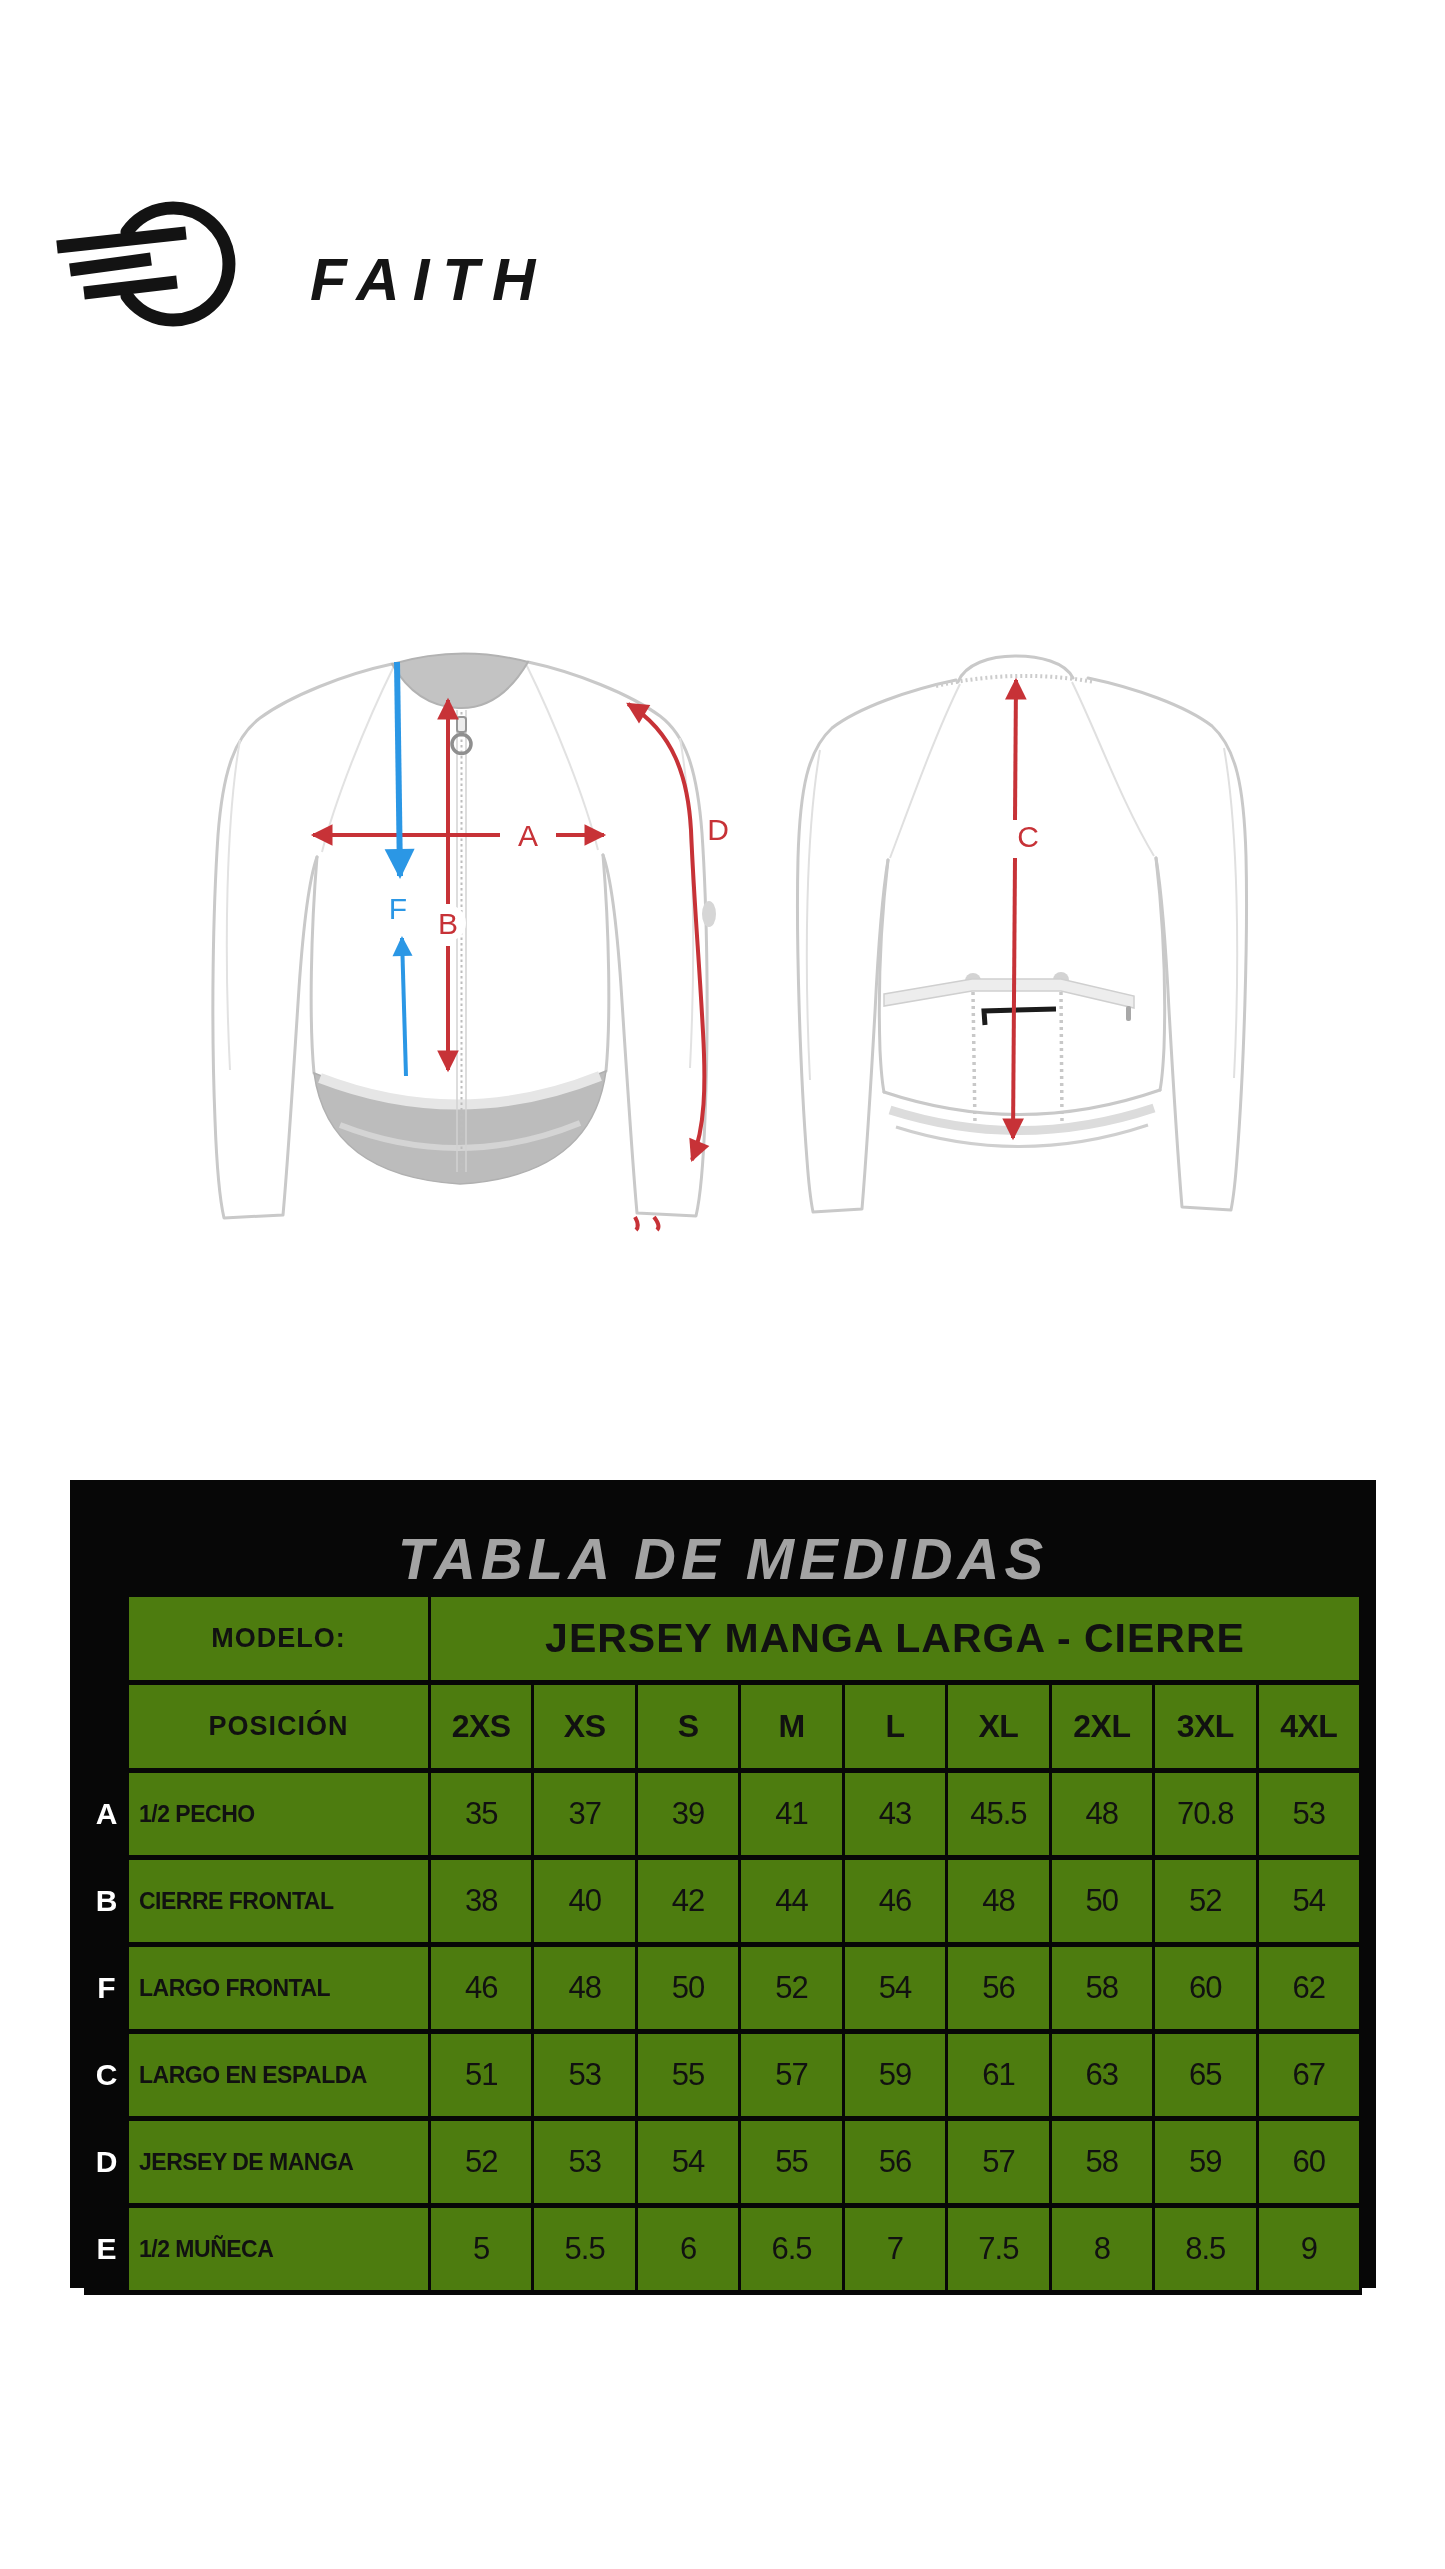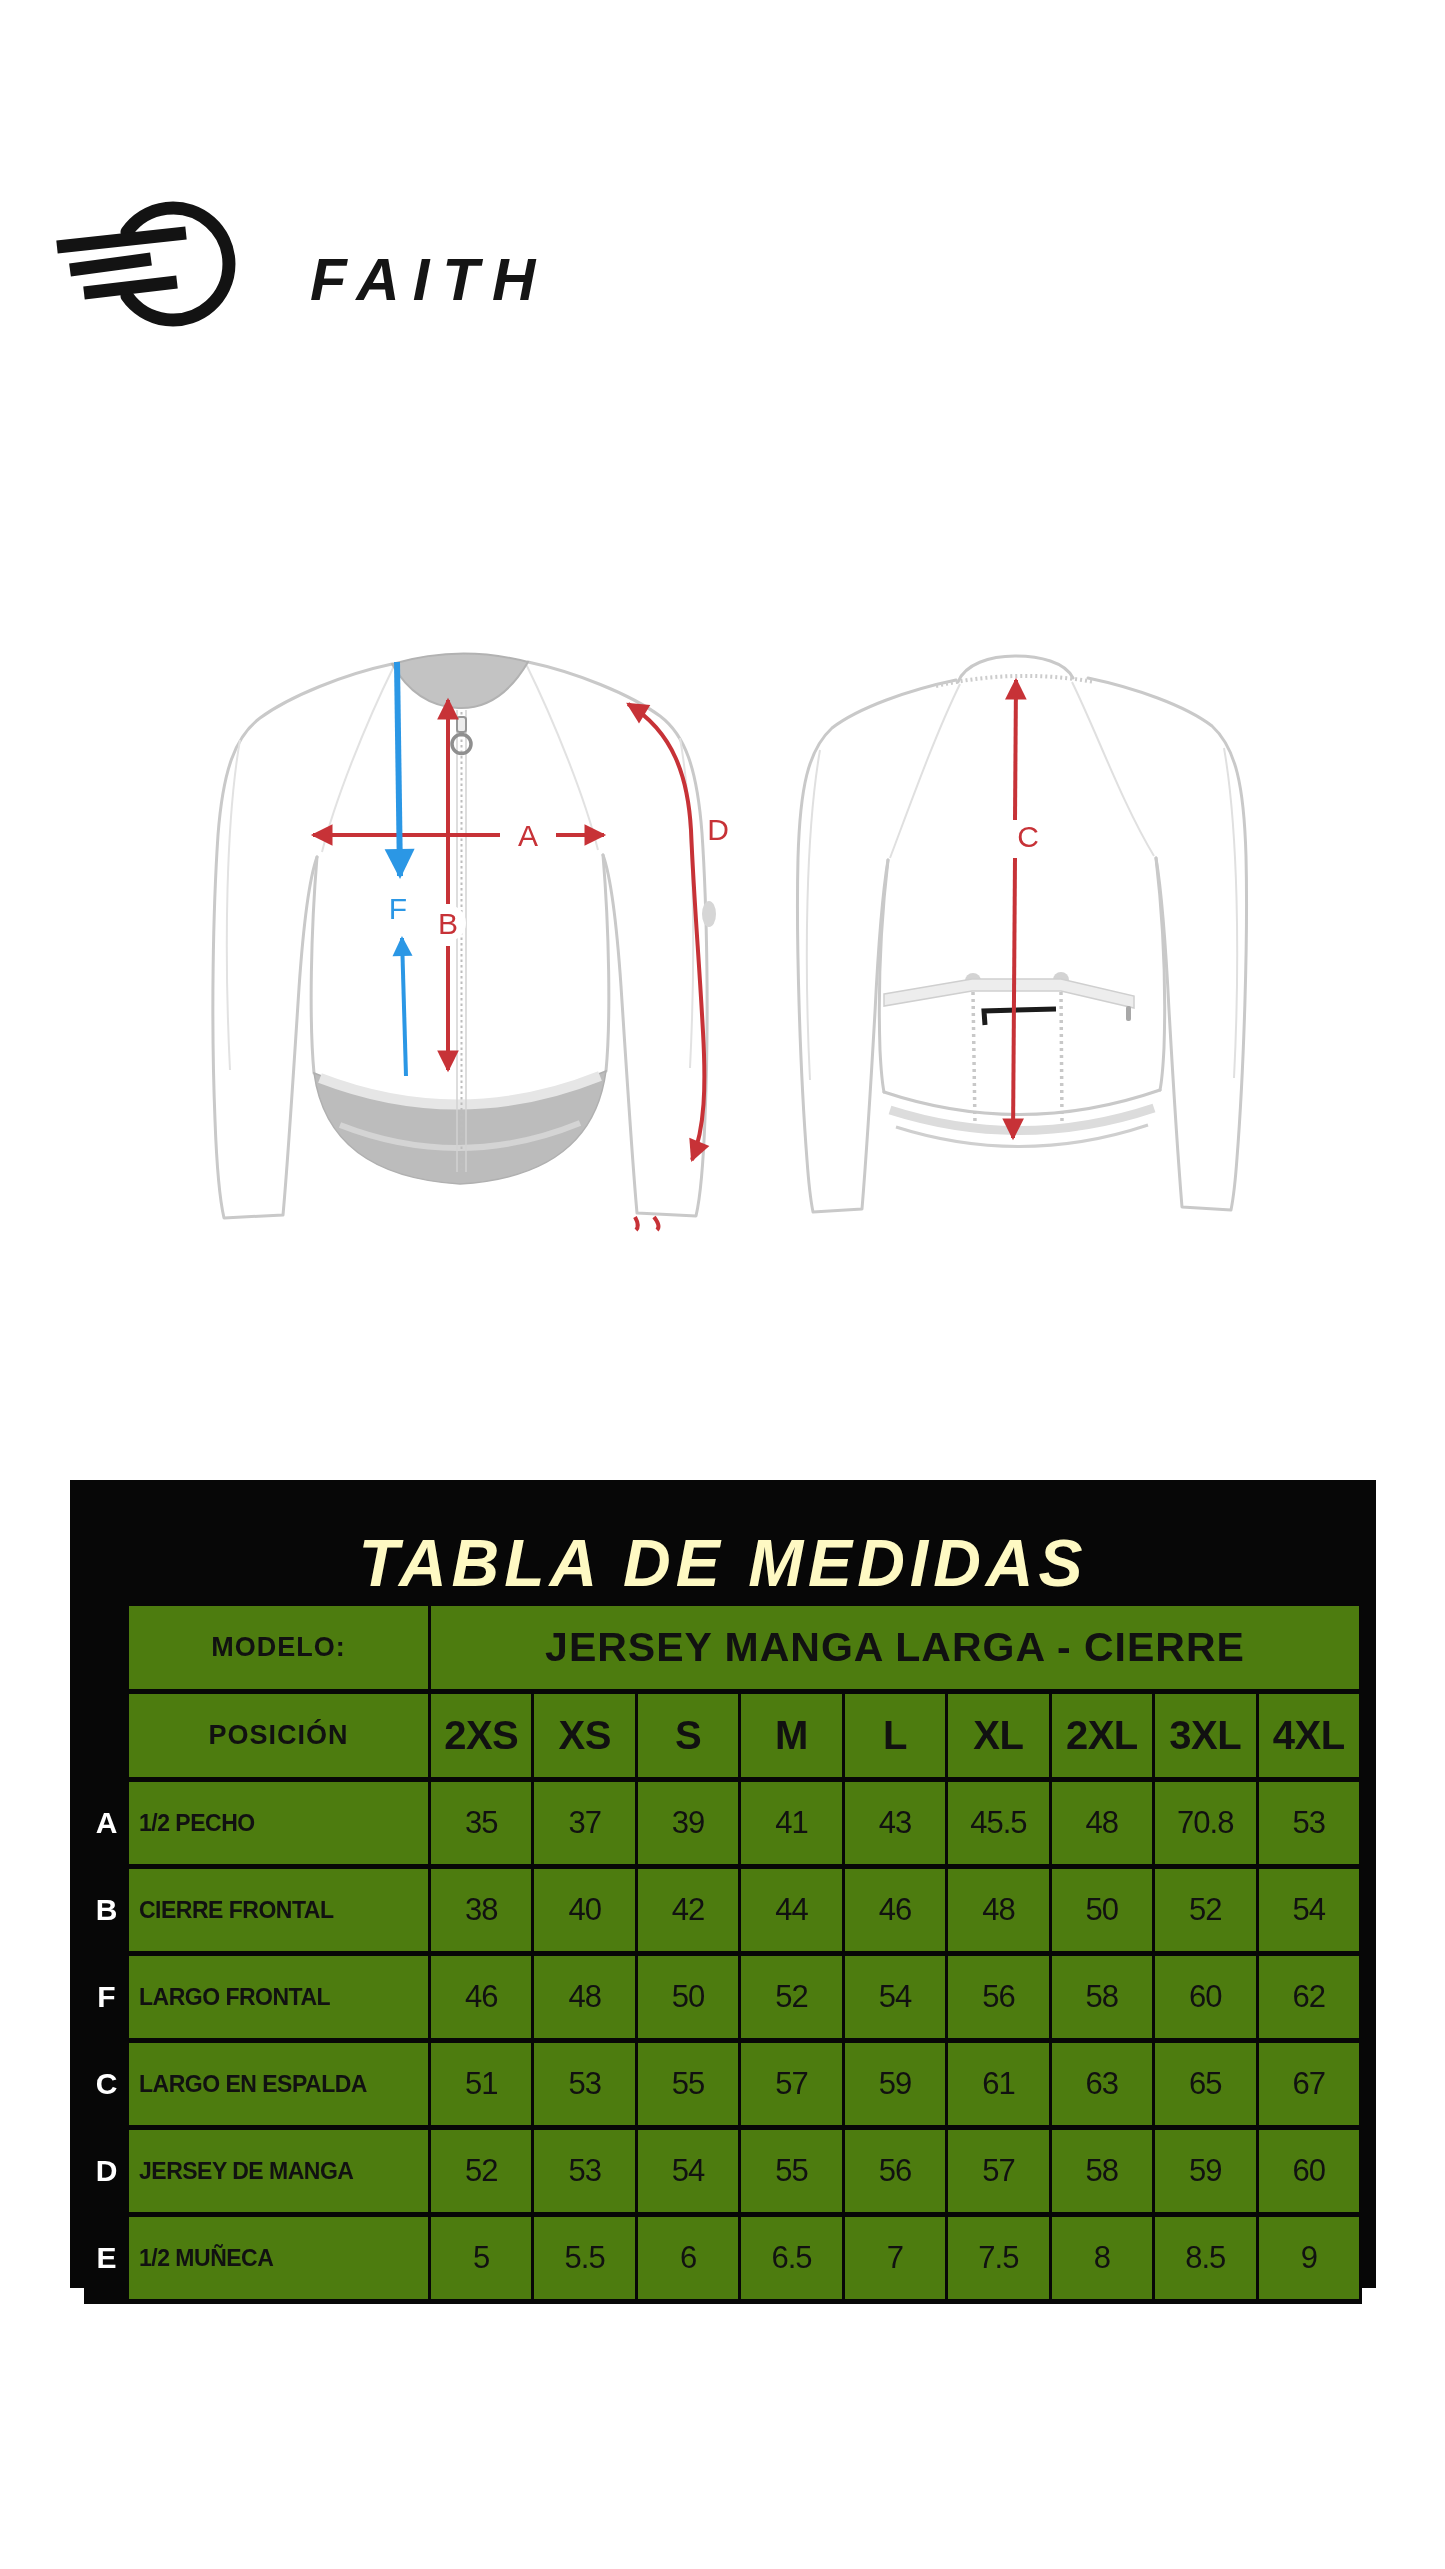--- a/index.html
+++ b/index.html
@@ -26,22 +26,22 @@
   #back-jersey  { left:760px; top:620px; }
   .measure-label { font-family:"Liberation Sans", sans-serif; font-size:30px; font-weight:500; }
 
   
   .size-table-wrap {
     position:absolute; left:70px; top:1480px; width:1306px; height:808px;
     background:#070707; display:flex; flex-direction:column;
   }
   .table-title {
     height:92px; display:flex; align-items:center; justify-content:center;
-    color:#fef9c3; font-weight:bold; font-style:italic;
-    font-size:66px; letter-spacing:5px; white-space:nowrap;margin-top:45px;
+    color:#a3a3a3; font-weight:bold; font-style:italic;
+    font-size:58px; letter-spacing:5px; white-space:nowrap;margin-top:45px;
   }
   table.size-table {
     margin:0 14px 16px 14px; flex:1;
     border-collapse:collapse; table-layout:fixed;
     width:calc(100% - 28px); height:700px;
     background:#4d7c0f;
   }
   .size-table td {
     border:3px solid #070707;
     border-top-width:5px; border-bottom-width:5px;
@@ -50,21 +50,21 @@
   td.letter-cell {
     background:#070707; color:#ffffff;
     font-size:30px; font-weight:bold;
   }
   td.header-label {
     font-size:27px; font-weight:bold; letter-spacing:1px;
   }
   td.model-value {
     font-size:41px; font-weight:bold; letter-spacing:1px;
   }
-  td.size-cell { font-size:40px; font-weight:600; letter-spacing:-0.5px; }
+  td.size-cell { font-size:32px; font-weight:600; letter-spacing:-0.5px; }
   td.row-label {
     text-align:left; padding-left:10px;
     font-size:23px; font-weight:600; letter-spacing:-0.5px; white-space:nowrap;
   }
   td.value-cell { font-size:31px; font-weight:400; letter-spacing:-1px; }
   tr.header-row { height:88px; }
   tr.data-row { height:87px; }
 </style>
 </head>
 <body>

